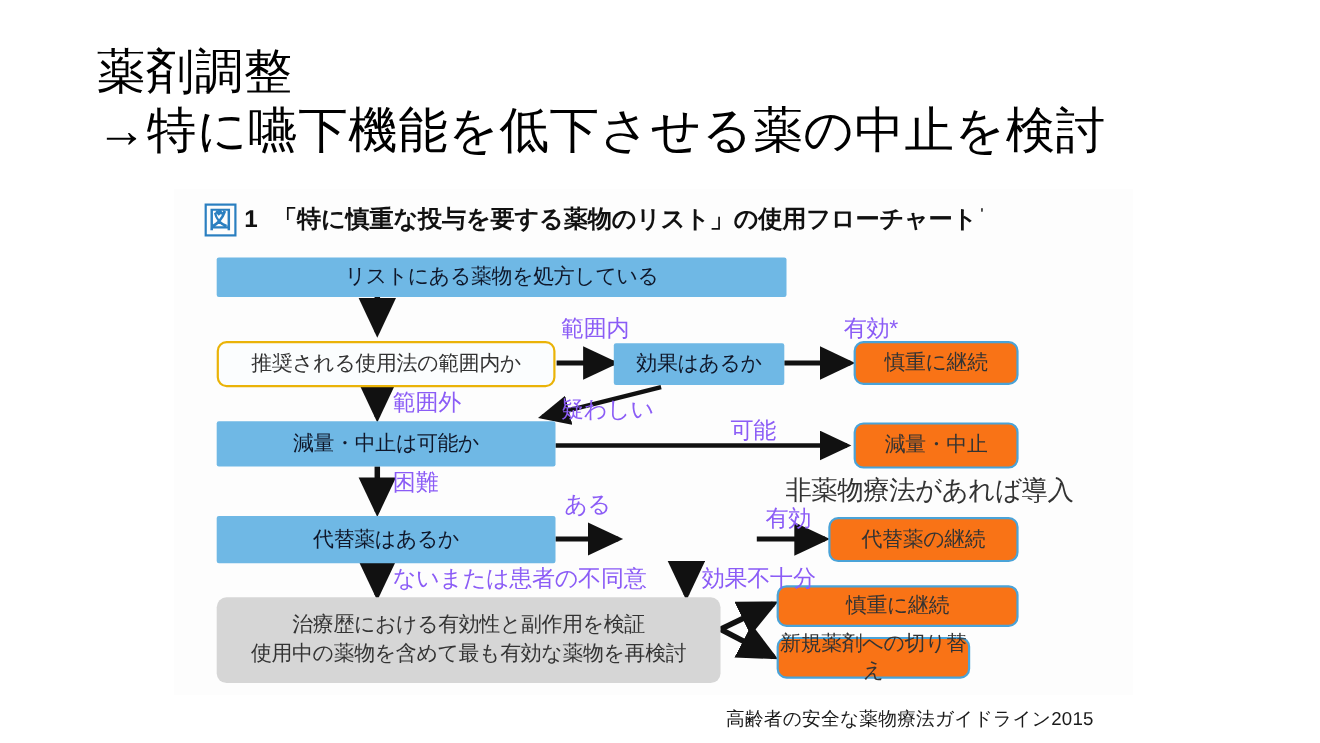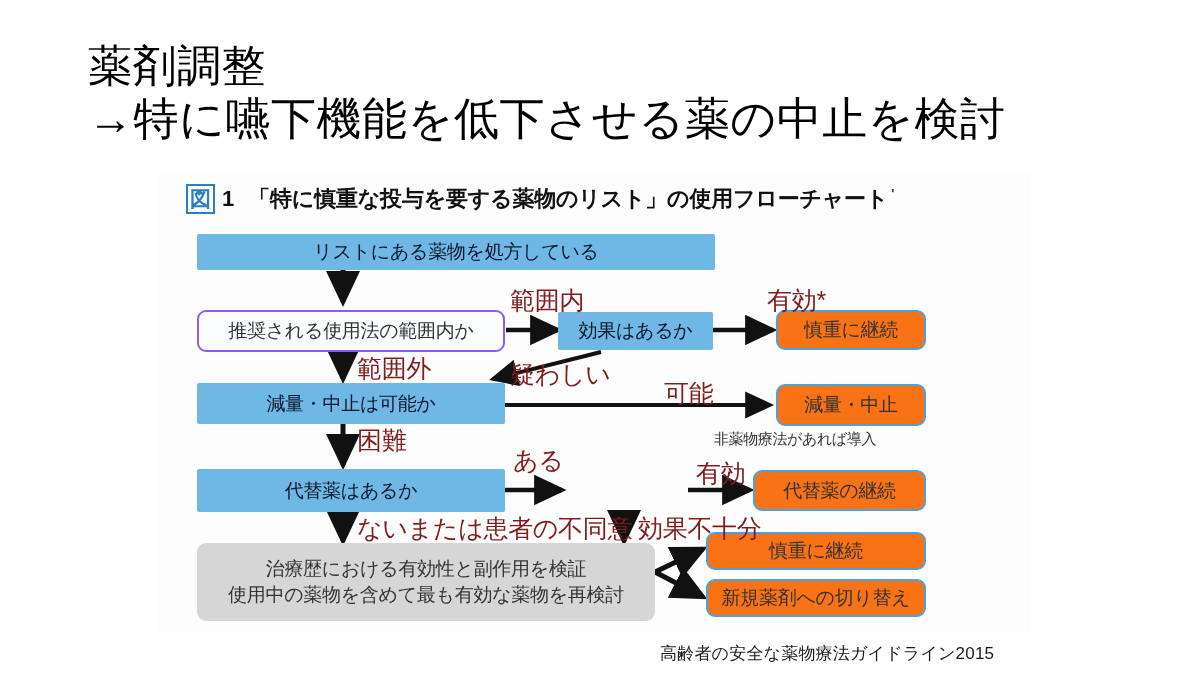--- a/index.html
+++ b/index.html
@@ -93,47 +93,47 @@
     letter-spacing: -0.3px;
     color: #333;
   }
   .node.filled {           
     background: #6fb8e5;
     color: #0f172a;
     border-radius: 2px;
   }
   .node.outlined {         
     background: #fbfdfe;
-    border: 2px solid #8b5cf6;
+    border: 2px solid #eab308;
     border-radius: 9px;
   }
   .node.terminal {         
     background: #f97316;
     border: 2px solid #4aa3d8;
     border-radius: 9px;
   }
   .node.grayed {
     background: #d6d6d6;
     border-radius: 9px;
     color: #333;
     line-height: 1.35;
     flex-direction: column;
   }
 
   
   .edge-label {
     position: absolute;
-    font-size: 25px;
-    color: #7f1d1d;
+    font-size: 21px;
+    color: #8b5cf6;
     white-space: nowrap;
     letter-spacing: -0.3px;
   }
   .note-label {
     position: absolute;
-    font-size: 15px;
+    font-size: 24px;
     color: #333;
     white-space: nowrap;
     letter-spacing: -0.4px;
   }
 
   #arrow-layer {
     position: absolute;
     left: 0; top: 0;
     width: 872px;
     height: 460px;
@@ -240,21 +240,21 @@
   </div>
 
   <div class="node terminal" style="left:595px; top:298px; width:173px; height:41px;">
     <span>代替薬の継続</span>
   </div>
 
   <div class="node terminal" style="left:548px; top:360px; width:220px; height:38px;">
     <span>慎重に継続</span>
   </div>
 
-  <div class="node terminal" style="left:548px; top:407px; width:220px; height:38px;">
+  <div class="node terminal" style="left:548px; top:407px; width:176px; height:38px;">
     <span>新規薬剤への切り替え</span>
   </div>
 
   <div class="edge-label" style="left:352px; top:112px;">範囲内</div>
 
   <div class="edge-label" style="left:609px; top:112px;">有効*</div>
 
   <div class="edge-label" style="left:199px; top:180px;">範囲外</div>
 
   <div class="edge-label" style="left:352px; top:186px;">疑わしい</div>

